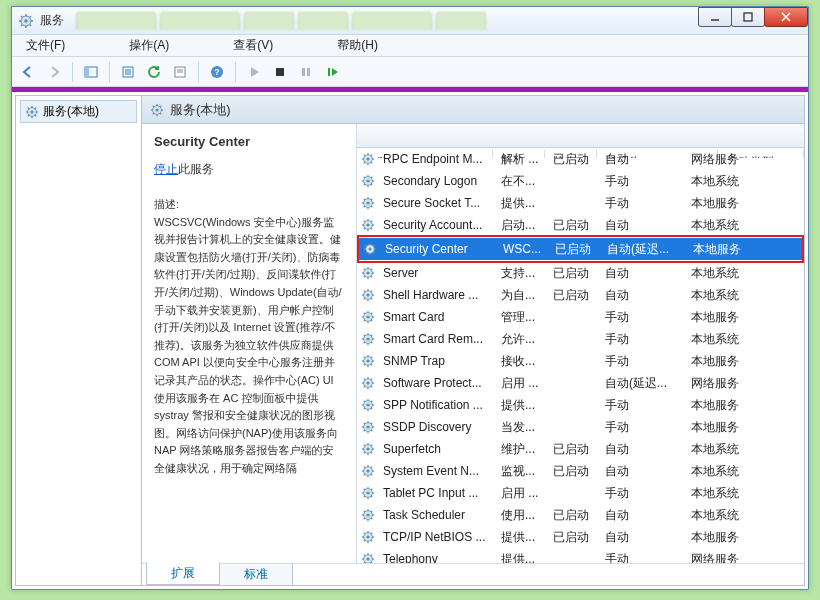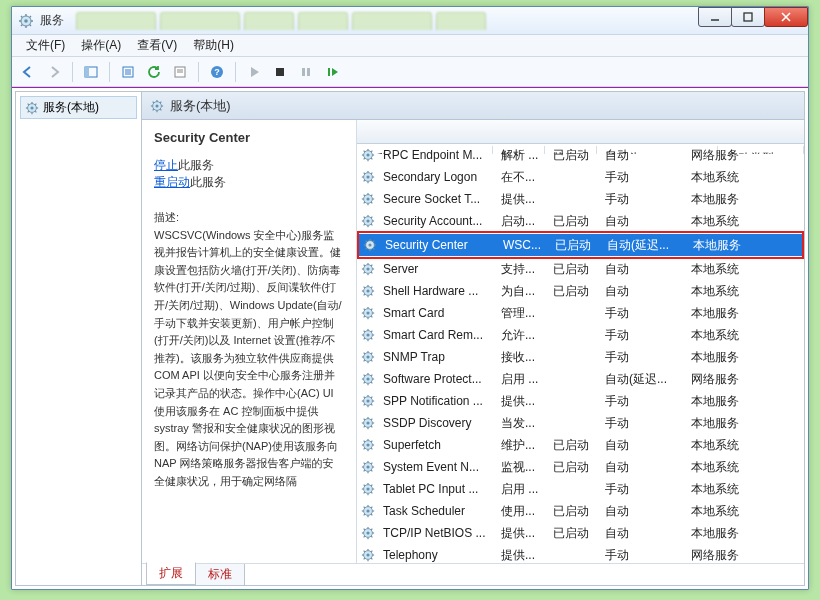--- a/index.html
+++ b/index.html
@@ -9,29 +9,29 @@
   .titlebar { height: 28px; background: linear-gradient(#f8fbff,#e3eefb); display: flex; align-items: center; padding: 0 6px; border-bottom: 1px solid #c8d7e8; position:relative; }
   .titlebar .app-icon { width:16px; height:16px; margin-right:6px; }
   .titlebar .title-text { font-size:12px; color:#333; flex:0 0 auto; }
   .titlebar .tab-ghosts { display:flex; gap:4px; margin-left:12px;}
   .tab-ghost { width:80px; height:18px; background:#d0e8b5; border:1px solid #a8c88a; border-bottom:none; border-radius:3px 3px 0 0; filter:blur(1px); opacity:.7;}
   .winbtns { position:absolute; right:0; top:0; display:flex; }
   .winbtn { width:34px; height:20px; border:1px solid #556; border-radius:0 0 3px 3px; display:flex; align-items:center; justify-content:center; font-size:11px; color:#333; background:linear-gradient(#f5f8fc,#dde8f3); margin-left:-1px; cursor:pointer;}
   .winbtn.close { background:linear-gradient(#f08070,#d43b2a); color:#fff; width:44px; border-color:#8a2a1d;}
   .winbtn svg { width:10px; height:10px; }
   
-  .menubar { height:22px; background:#f4f7fb; display:flex; align-items:center; padding:0 6px; font-size:12px; color:#222; border-bottom:1px solid #d0d8e2;}
+  .menubar { height:22px; background:#f4f7fb; display:flex; align-items:center; padding:0 6px; font-size:12px; color:#222; border-bottom:1px solid #d0d8e2;gap:48px;}
   .menubar .item { padding:2px 8px; cursor:pointer;}
   
   .toolbar { height:30px; background:#f6f9fd; display:flex; align-items:center; padding:0 4px; border-bottom:1px solid #d0d8e2; gap:2px;}
   .tbtn { width:24px; height:24px; display:flex; align-items:center; justify-content:center; border:1px solid transparent; cursor:pointer; border-radius:2px;}
   .tbtn svg { width:14px; height:14px; }
   .tsep { width:1px; height:20px; background:#c8d4e0; margin:0 4px;}
   
-  .content { flex:1; display:flex; border-top:1px solid #a21caf; overflow:hidden; padding:3px; background:#fff;justify-content:flex-end;}
+  .content { flex:1; display:flex; border-top:5px solid #a21caf; overflow:hidden; padding:3px; background:#fff;justify-content:flex-end;}
   .outer-box{ flex:1; border:1px solid #b8c4d2; display:flex; overflow:hidden;}
   .tree { width:126px; background:#fff; border-right:1px solid #b8c4d2; padding:4px;}
   .tree-node { display:flex; align-items:center; gap:4px; padding:2px 4px; background:#e8f0f8; border:1px solid #b8d0e8; font-size:12px; cursor:pointer;}
   .right-area{ flex:1; display:flex; flex-direction:column; overflow:hidden;}
   .header-band{ height:28px; background:linear-gradient(#e6eef7,#d6e2ef); display:flex; align-items:center; padding:0 8px; gap:6px; border-bottom:1px solid #b8c4d2; font-size:13px; color:#333;}
   .body-split{ flex:1; display:flex; overflow:hidden;}
   .detail-pane{ width:215px; padding:10px 12px 6px 12px; font-size:12px; color:#333; border-right:1px solid #d4dde6; display:flex; flex-direction:column; overflow:hidden;}
   .detail-pane h3{ font-size:13px; font-weight:bold; margin-bottom:12px;}
   .detail-pane a{ color:#0b5bd7; text-decoration:underline; cursor:pointer;}
   .detail-desc{ margin-top:18px; line-height:1.6; font-size:11px; color:#333; overflow:hidden;}
@@ -45,21 +45,21 @@
   .row{ display:flex; height:22px; align-items:center; font-size:12px; color:#222; padding-left:2px; cursor:pointer;}
   .row.sel{ background:#1e7adf; color:#fff;}
   .row .rico{ width:18px; display:flex; align-items:center; justify-content:center; flex-shrink:0;}
   .row .rc{ padding:0 6px; white-space:nowrap; overflow:hidden; text-overflow:ellipsis;}
   .row .rc.c-name{width:118px;}
   .sel-box{ border:2px solid #e02020; padding:1px 0; margin:-1px 0;}
   
   .gear-icon{ width:14px; height:14px;}
   
   .bottom-tabs{ height:22px; display:flex; align-items:flex-end; padding-left:4px; border-top:1px solid #d4dde6; font-size:12px;}
-  .btab{ padding:2px 12px; border:1px solid #b8c4d2; border-top:none; background:#f4f8fc; margin-right:-1px; color:#b91c1c; cursor:pointer; position:relative; top:1px;}
+  .btab{ padding:2px 24px; border:1px solid #b8c4d2; border-top:none; background:#f4f8fc; margin-right:-1px; color:#0369a1; cursor:pointer; position:relative; top:1px;}
   .btab.active{ background:#fff; border-top:1px solid #fff; top:0;}
   
   .list-body::-webkit-scrollbar{width:16px;}
   .list-body::-webkit-scrollbar-track{background:#f0f3f7;}
   .list-body::-webkit-scrollbar-thumb{background:#c6d2e0;border:1px solid #a8b6c6;}
   .list-body::-webkit-scrollbar-button{height:16px;background:#e6ecf3;border:1px solid #b8c4d2;}
   
   svg{display:block;}
 </style>
 </head>
@@ -218,21 +218,20 @@
               <use href="#gear"></use>
             </svg>
           <span>服务(本地)</span>
         </div>
 
         <div class="body-split">
 
           <div class="detail-pane">
             <h3>Security Center</h3>
             <div class="combine"><a>停止</a><span>此服务</span></div>
-            <div class="combine"><a>重启动</a><span>此服务</span></div>
             <div class="detail-desc">
               <div>描述:</div>
               <div>WSCSVC(Windows 安全中心)服务监视并报告计算机上的安全健康设置。健康设置包括防火墙(打开/关闭)、防病毒软件(打开/关闭/过期)、反间谍软件(打开/关闭/过期)、Windows Update(自动/手动下载并安装更新)、用户帐户控制(打开/关闭)以及 Internet 设置(推荐/不推荐)。该服务为独立软件供应商提供 COM API 以便向安全中心服务注册并记录其产品的状态。操作中心(AC) UI 使用该服务在 AC 控制面板中提供 systray 警报和安全健康状况的图形视图。网络访问保护(NAP)使用该服务向 NAP 网络策略服务器报告客户端的安全健康状况，用于确定网络隔</div>
             </div>
           </div>
 
           <div class="list-wrap">
             <div class="list-headers">
               <div class="lh c-name">名称</div>
               <div class="lh c-desc">描述</div>

